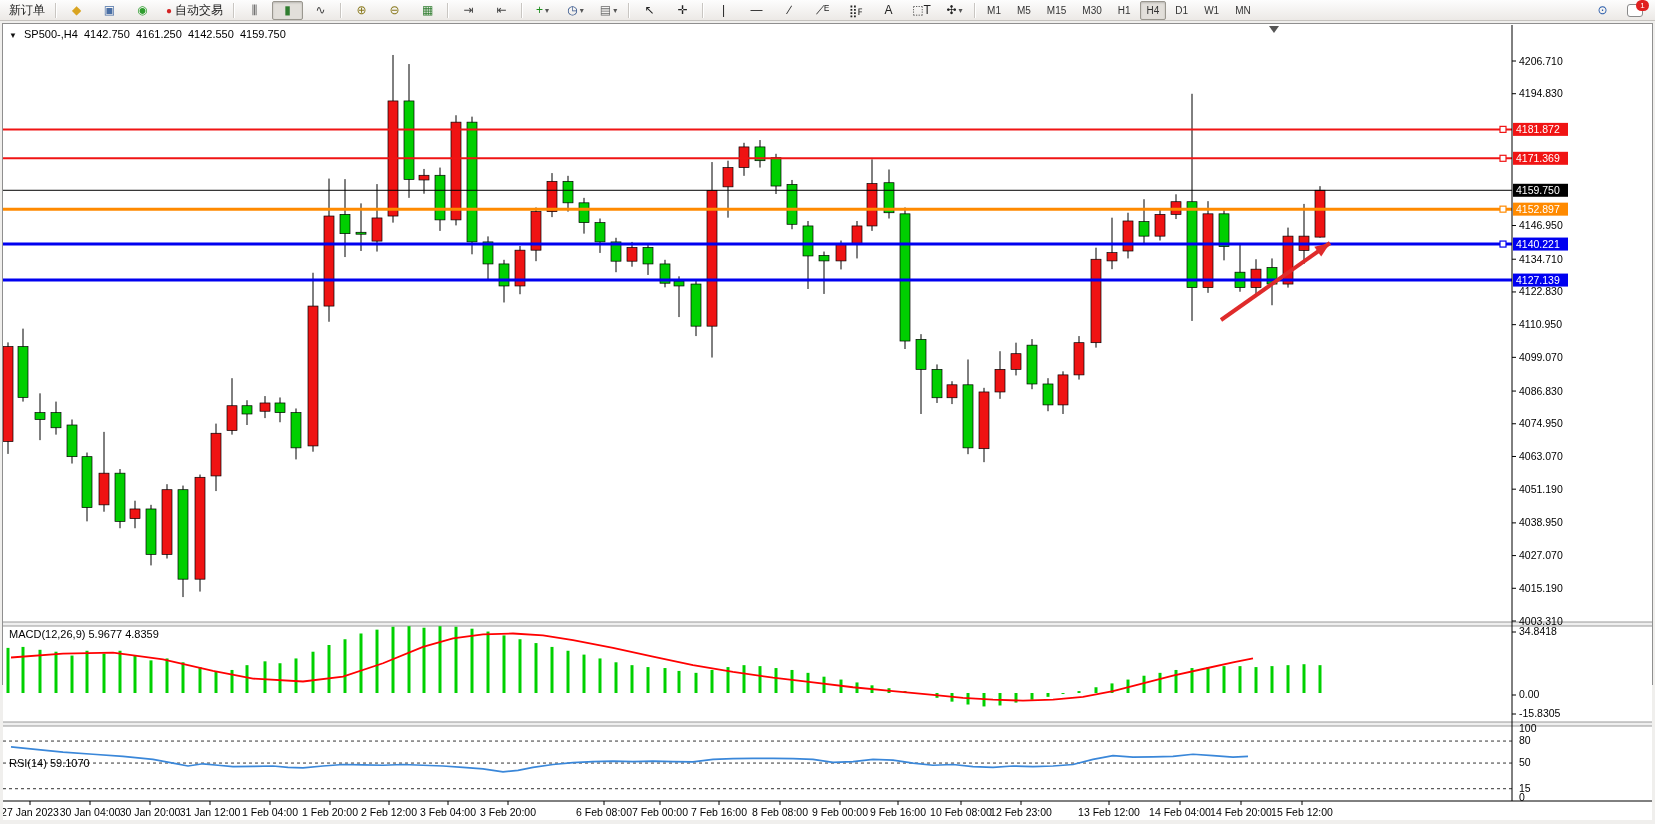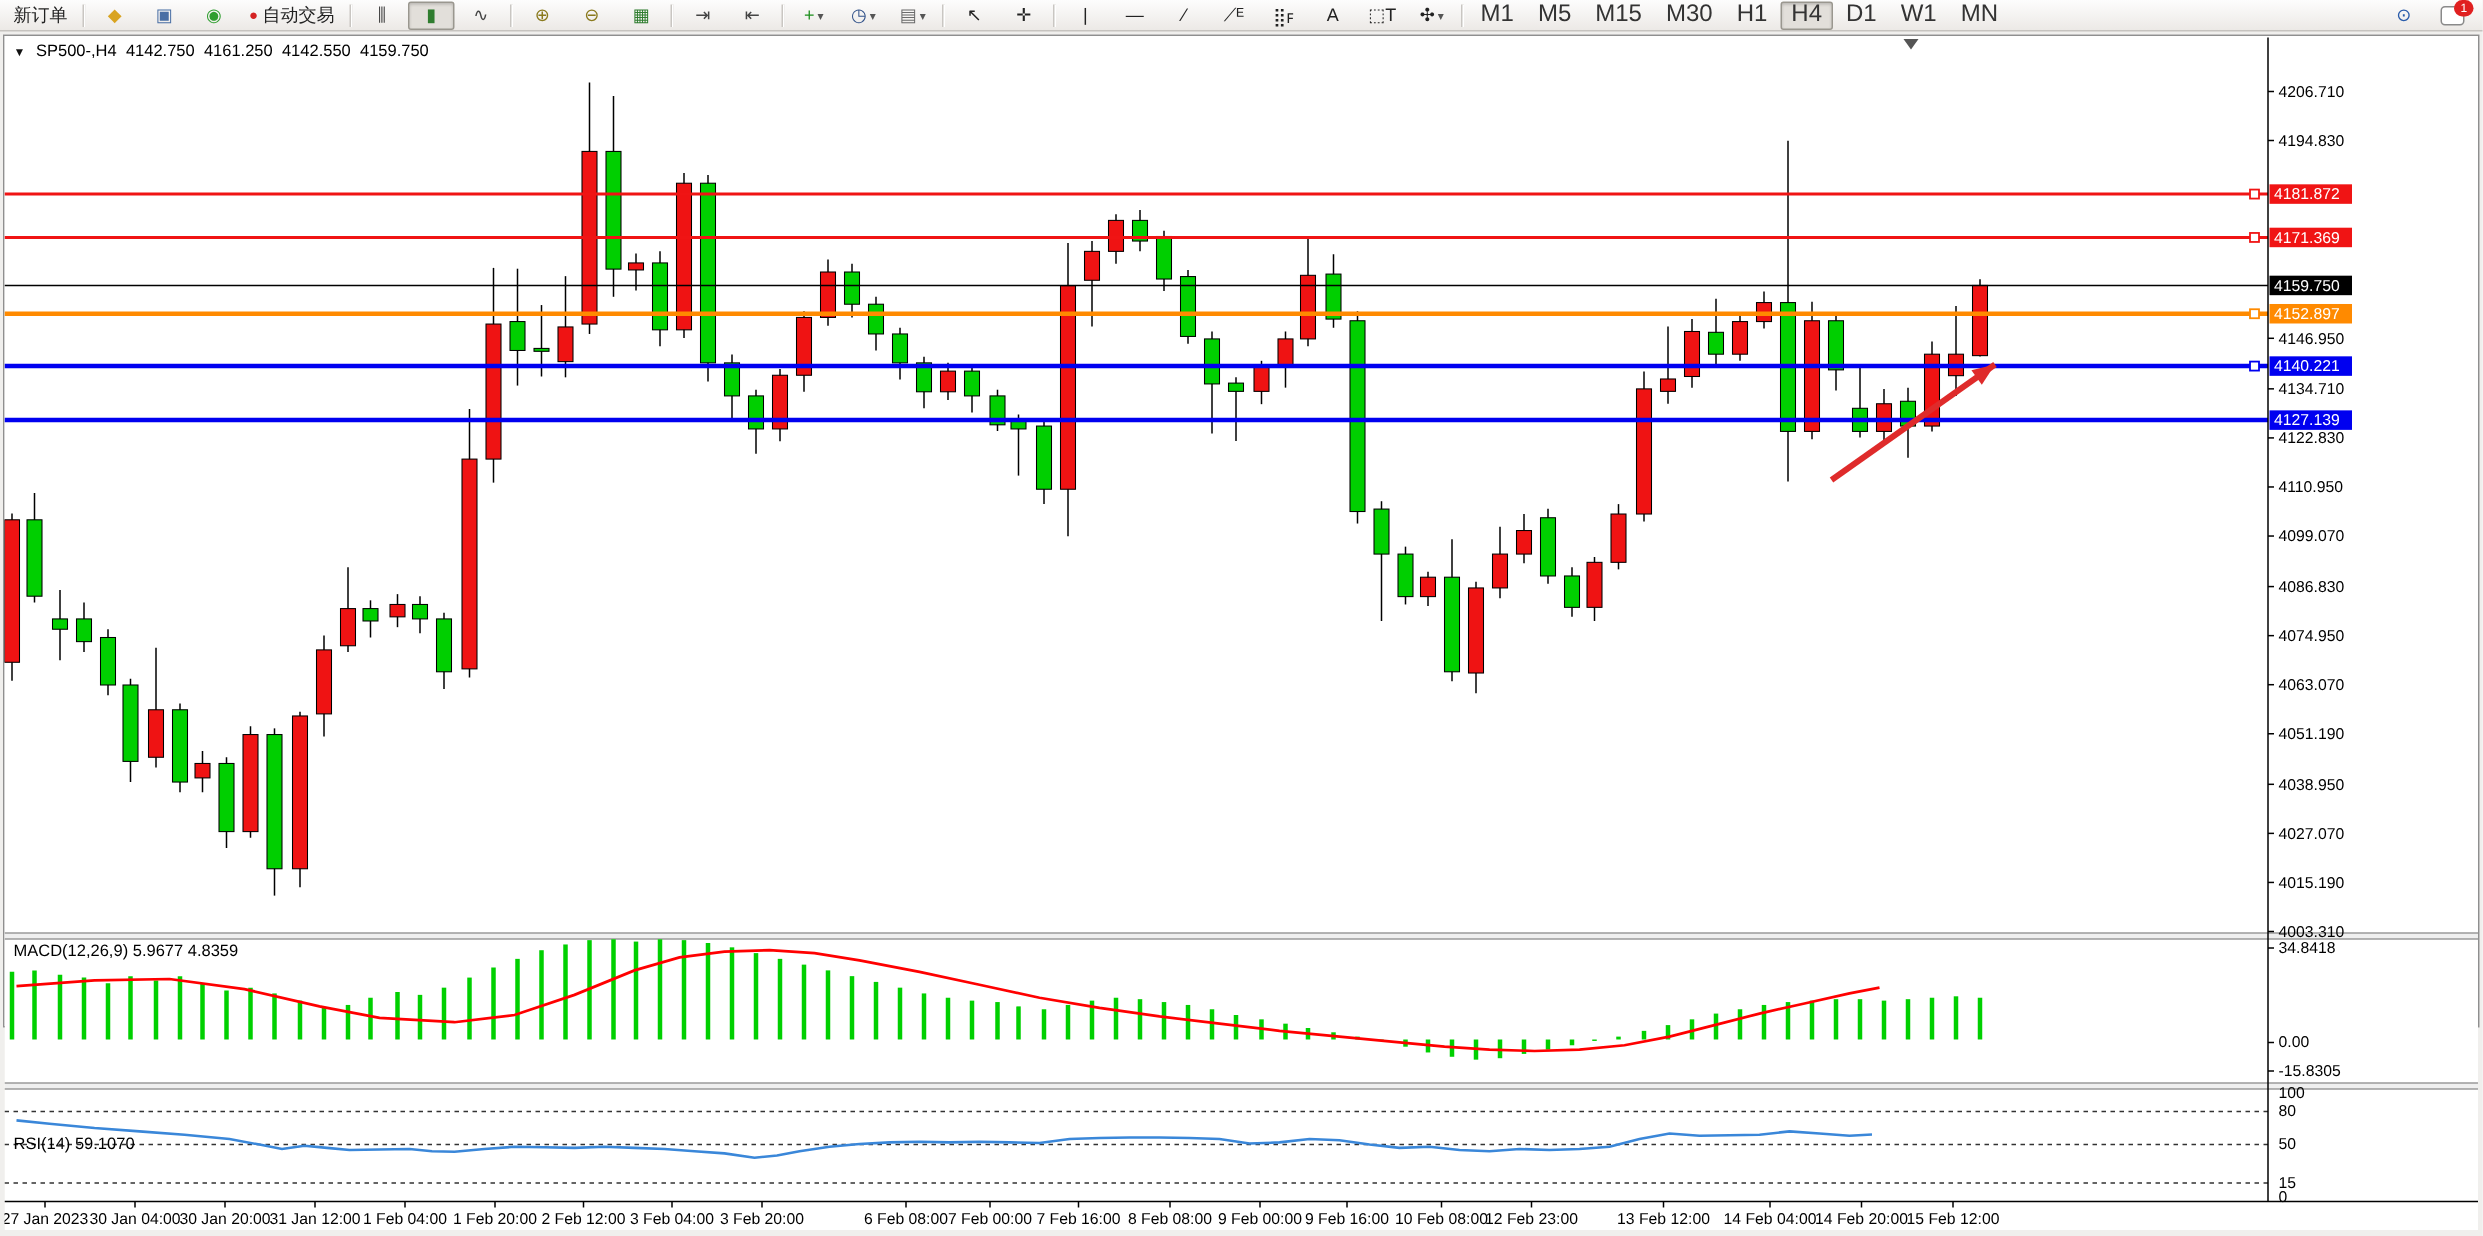--- a/index.html
+++ b/index.html
@@ -6,21 +6,21 @@
   body{width:1655px;height:824px;overflow:hidden;position:relative;}
   
   #toolbar{position:absolute;left:0;top:0;width:1655px;height:21px;
     background:linear-gradient(#fdfdfd,#ece9e6);border-bottom:1px solid #c6c3bf;
     display:flex;align-items:center;padding:0 2px;box-sizing:border-box;}
   .tb-btn{height:17px;display:flex;align-items:center;padding:0 5px;margin:10px 1px;
     font-size:12px;color:#222;border:1px solid transparent;border-radius:2px;white-space:nowrap;}
   .tb-icon{width:19px;justify-content:center;font-size:12px;}
   .tb-sep{width:1px;height:15px;background:#c9c6c2;border-right:1px solid #fff;margin:0 3px;}
   .pressed{border:1px solid #9a978f;background:#e2dfda;box-shadow:inset 0 1px 2px rgba(0,0,0,.18);}
-  .tf{font-size:16px;color:#333;padding:0 6px;}
+  .tf{font-size:10px;color:#333;padding:0 6px;}
   .caret{font-size:8px;color:#555;margin-left:2px;}
   #tb-right{margin-left:auto;display:flex;align-items:center;}
   #chat-bubble{width:14px;height:11px;border:1px solid #8a8a8a;border-radius:3px;background:#fff;position:relative;margin:0 10px 0 8px;}
   #chat-badge{position:absolute;right:-7px;top:-5px;background:#e02020;color:#fff;font-size:8px;
     min-width:11px;height:11px;border-radius:6px;text-align:center;line-height:11px;padding:0 1px;}
   
   #chart-window{position:absolute;left:2px;top:23px;width:1651px;height:662px;
     background:#fff;border:1px solid #8f8f8f;box-sizing:border-box;}
   #chart-svg{position:absolute;left:0;top:0;}
   .overlay{position:absolute;font-size:11px;color:#000;white-space:nowrap;z-index:5;}

